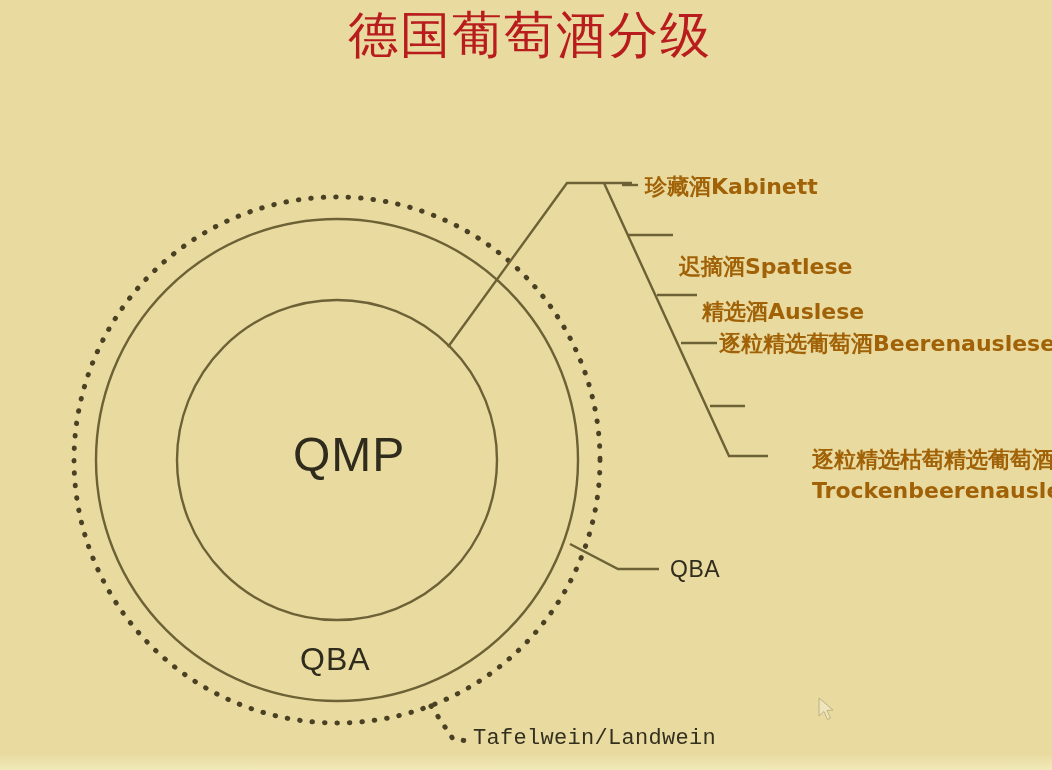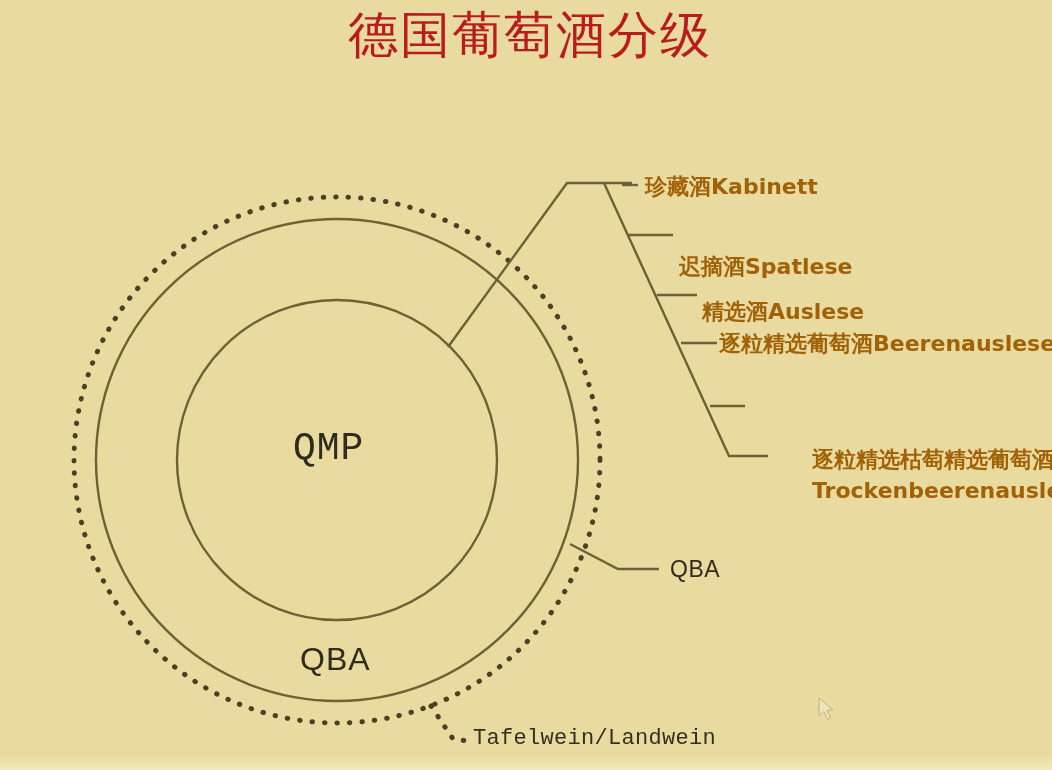--- a/index.html
+++ b/index.html
@@ -73,21 +73,21 @@
     font-family: "DejaVu Sans", "Liberation Sans", sans-serif;
   }
   .dlabel.two-line { white-space: pre; line-height: 31px; }
   .ring-label {
     position: absolute;
     color: #2f2b1d;
     font-weight: 400;
     white-space: nowrap;
     font-family: "Liberation Sans", "DejaVu Sans", sans-serif;
   }
-  #label-qmp { font-size: 38px; letter-spacing: 1px; font-family: Liberation Mono, monospace; }
+  #label-qmp { font-size: 48px; letter-spacing: 1px; }
   #label-qba-inner { font-size: 32px; letter-spacing: 1px; }
   #label-qba-outer { font-size: 23px; letter-spacing: 0.5px; }
   #label-tafelwein { font-size: 22px; letter-spacing: 0.3px; color: #33301f; font-family: Liberation Mono, monospace; }
   #cursor-pointer {
     position: absolute;
     left: 818px;
     top: 697px;
     width: 18px;
     height: 26px;
     opacity: 0.30;

